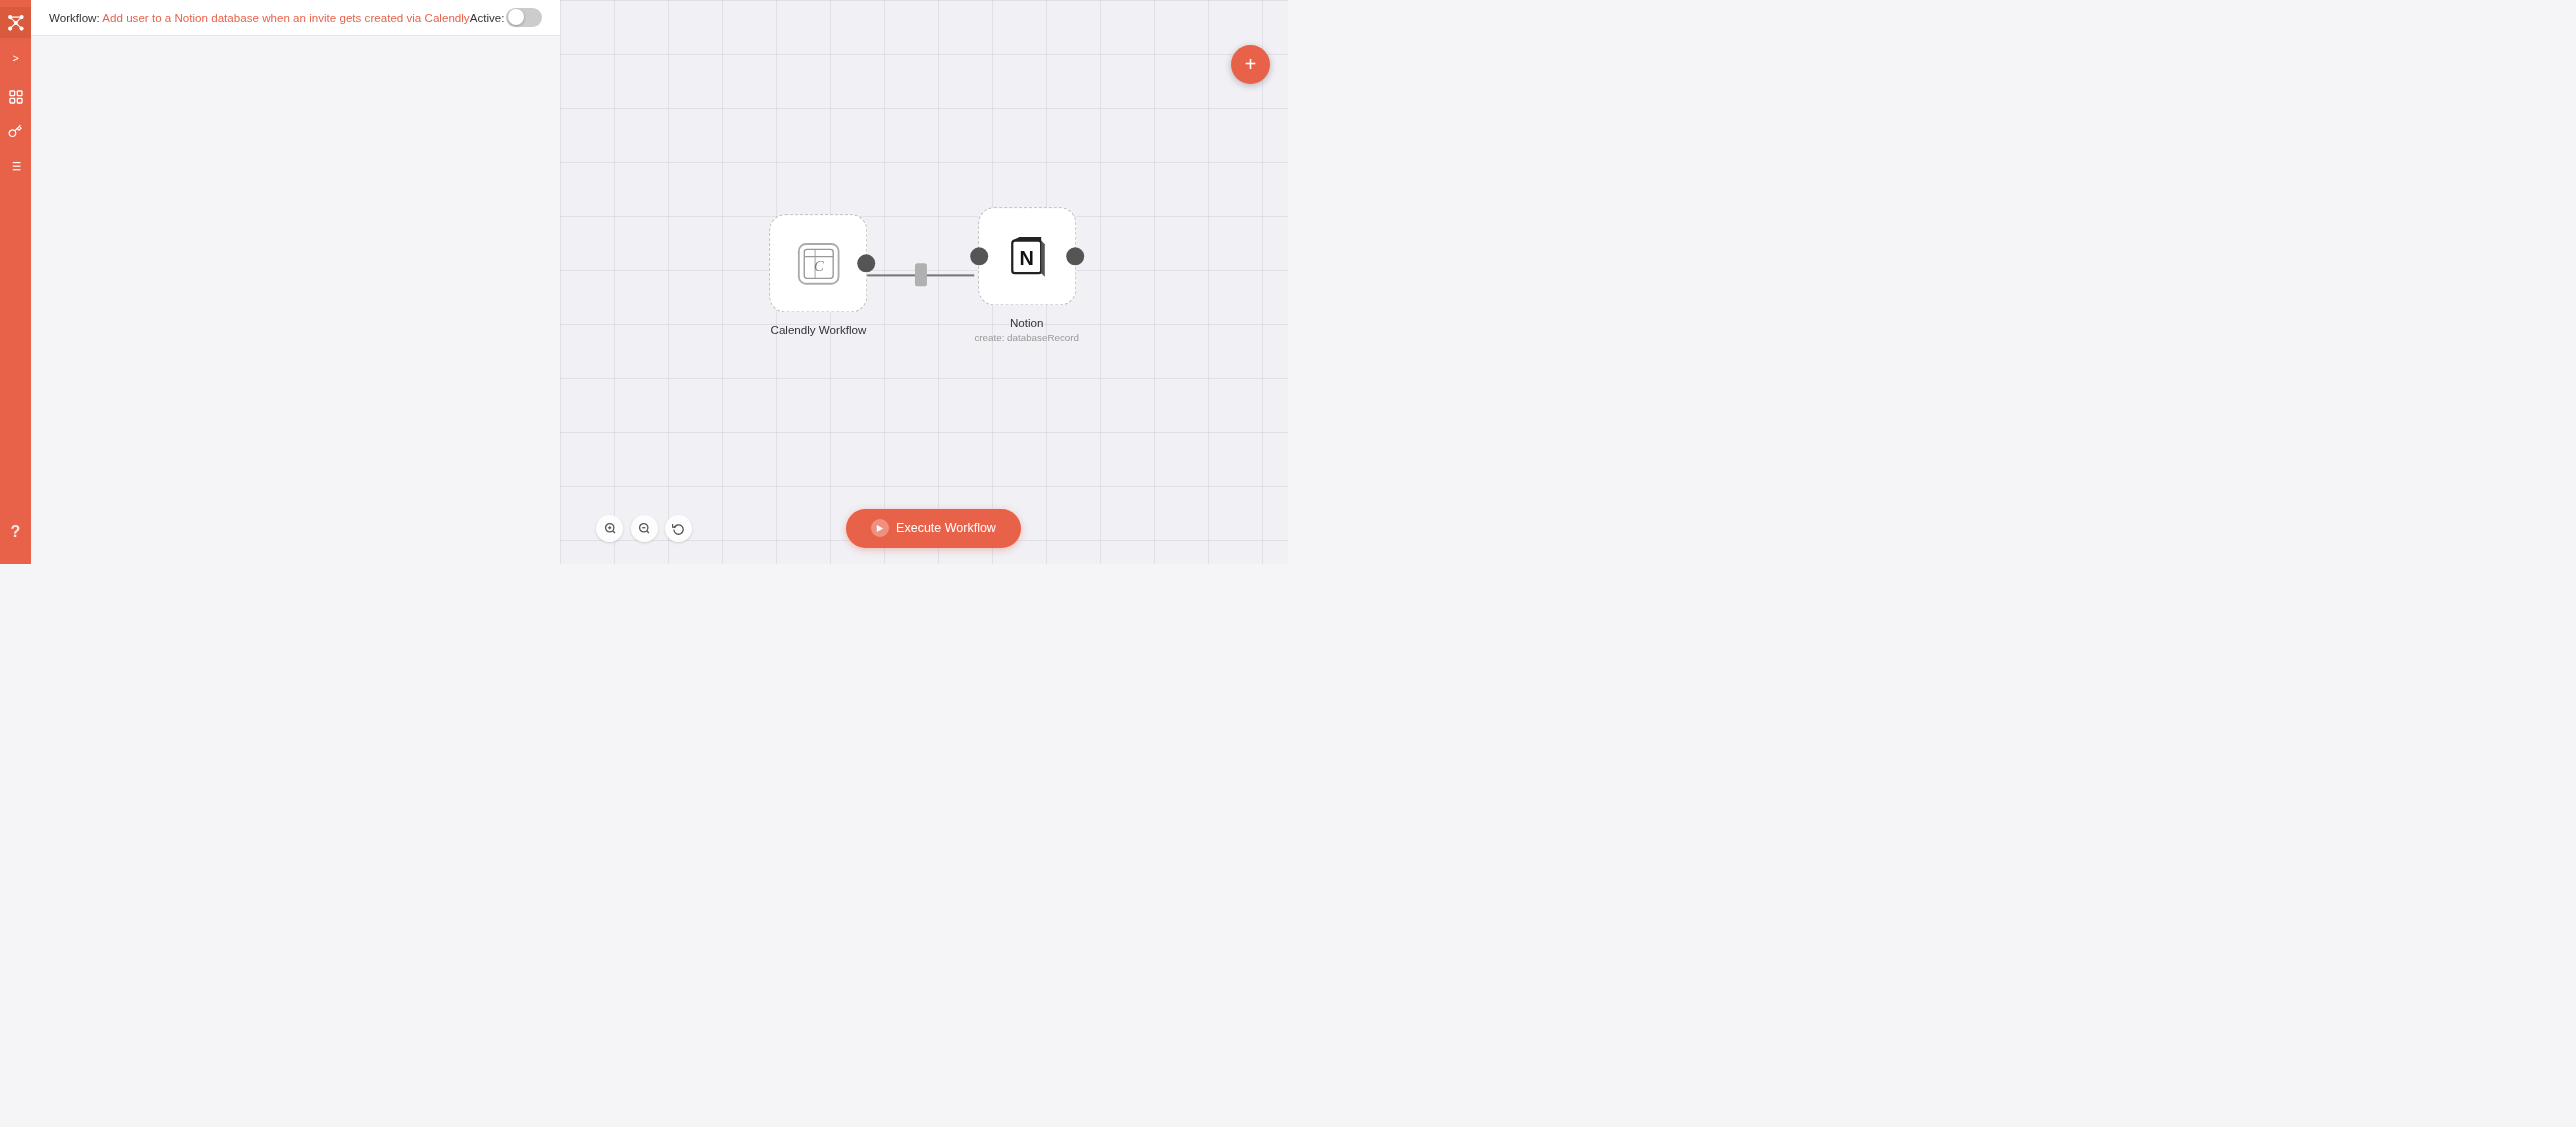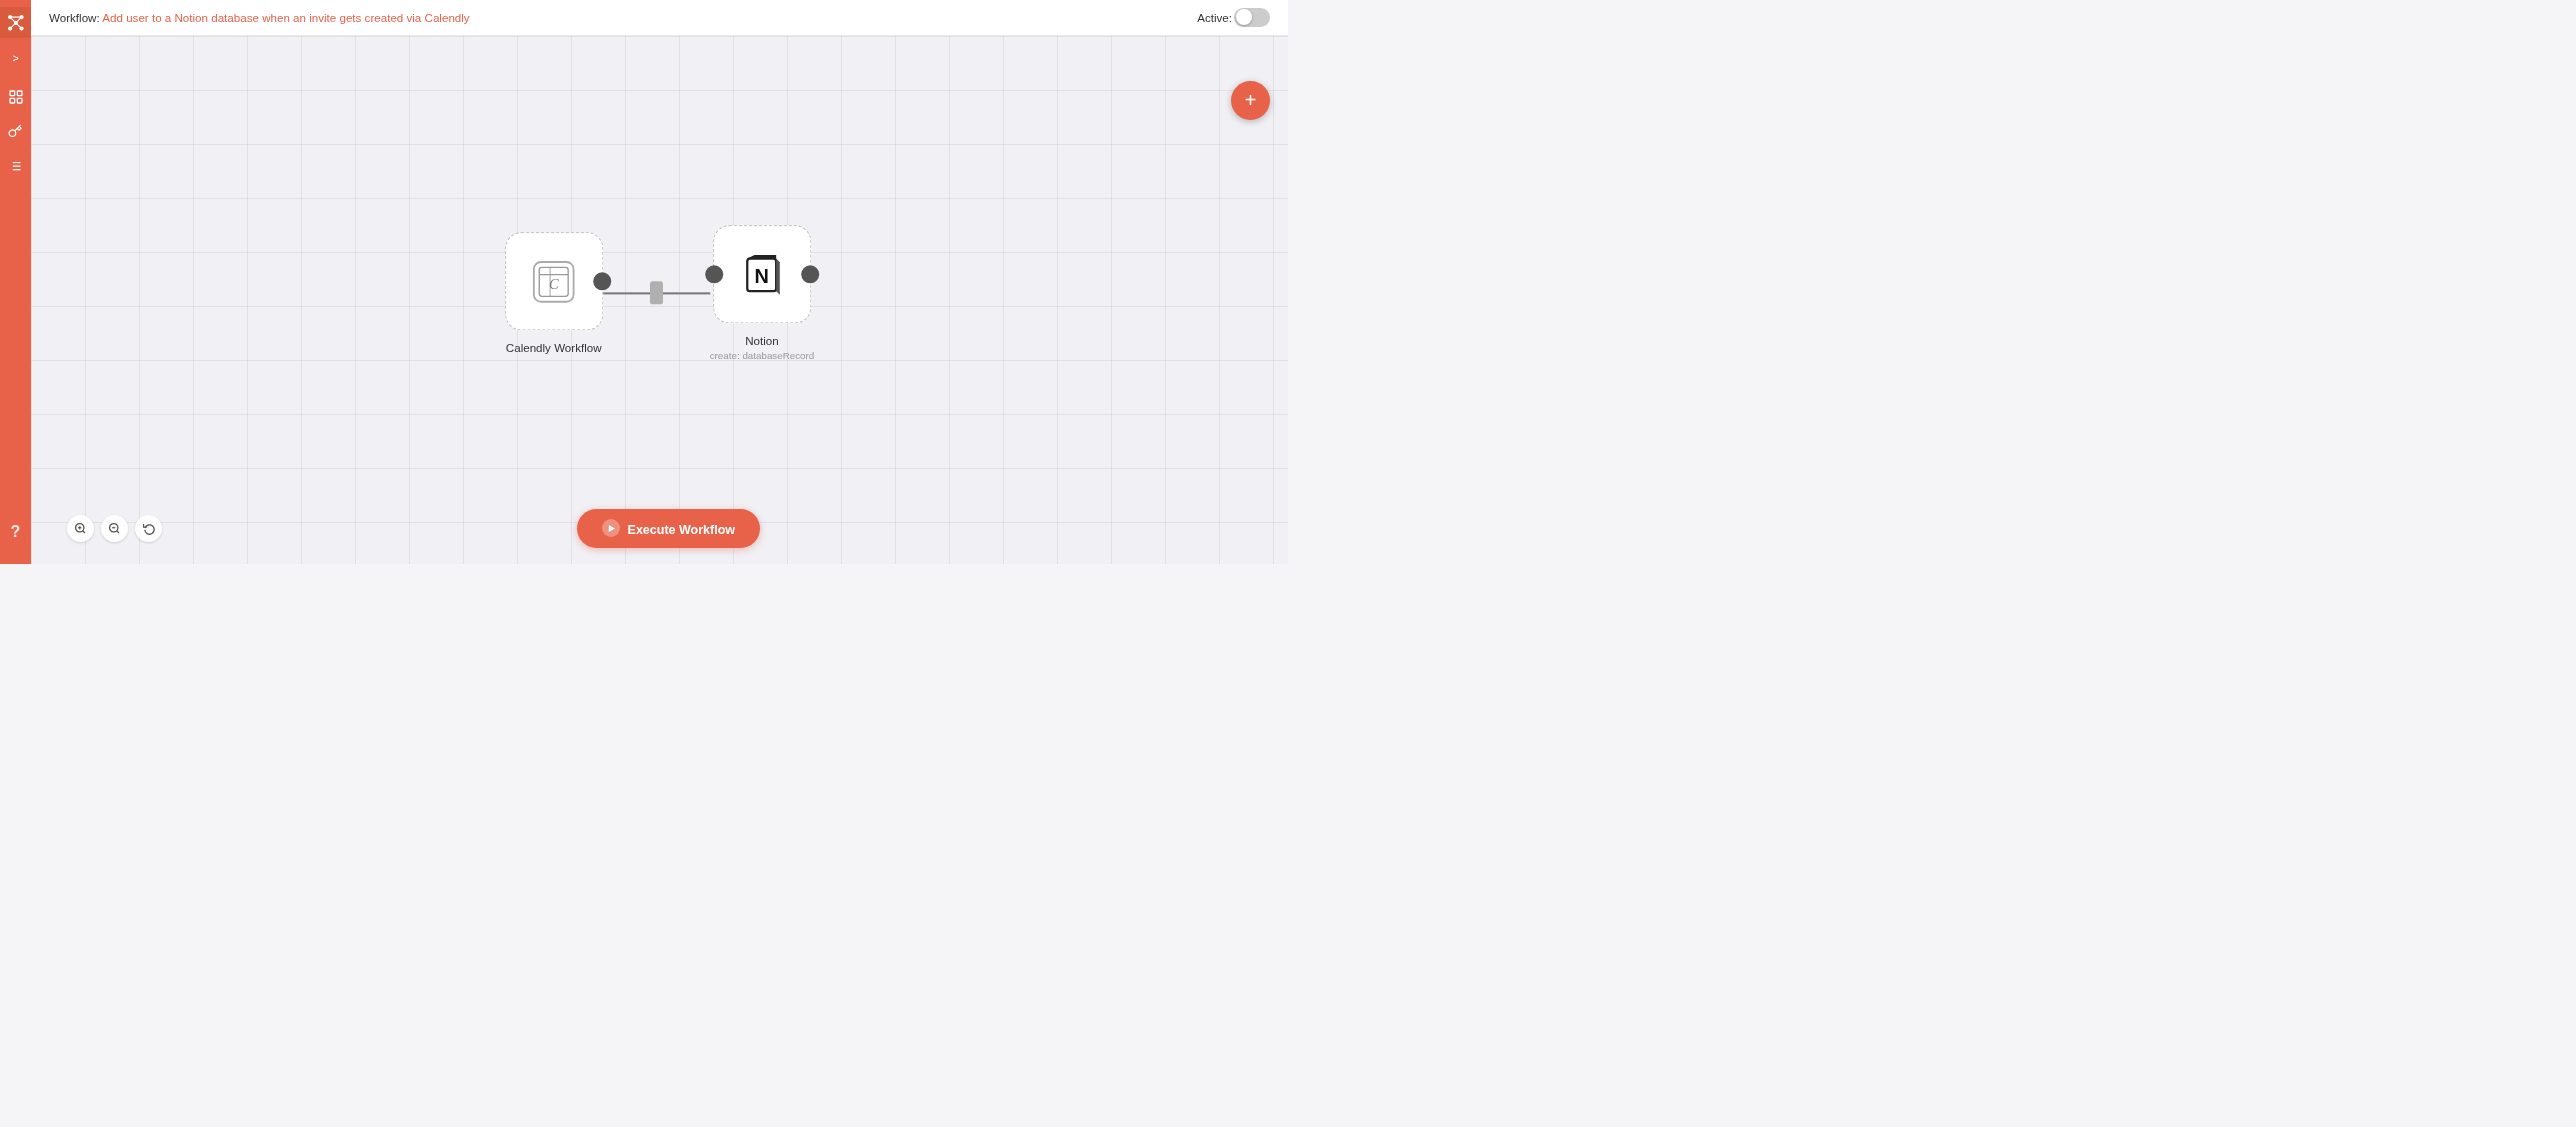--- a/index.html
+++ b/index.html
@@ -62,21 +62,21 @@
       justify-content: center;
       cursor: pointer;
       color: rgba(255,255,255,0.85);
       font-size: 14.3px;
     }
 
     
     .main-content {
       flex: 1;
       display: flex;
-      flex-direction: column;
+      flex-direction: row;
       position: relative;
     }
 
     
     .header {
       height: 36px;
       background: white;
       border-bottom: 0.9px solid #e8e8e8;
       display: flex;
       align-items: center;
@@ -265,24 +265,24 @@
       box-shadow: 0 0.9px 2.7px rgba(0,0,0,0.15);
     }
 
     .execute-btn {
       background: #e8624a;
       color: white;
       border: none;
       border-radius: 22.4px;
       padding: 10.7px 25px;
       font-size: 12.5px;
-      font-weight: 700;
-      cursor: pointer;
-      display: flex;
-      align-items: flex-end;
+      font-weight: 400;
+      cursor: pointer;
+      display: flex;
+      align-items: center;
       gap: 7.2px;
       box-shadow: 0 1.8px 7.2px rgba(232, 98, 74, 0.4);
     }
 
     .execute-btn .play-icon {
       width: 18px;
       height: 18px;
       border-radius: 50%;
       background: rgba(255,255,255,0.3);
       display: flex;

